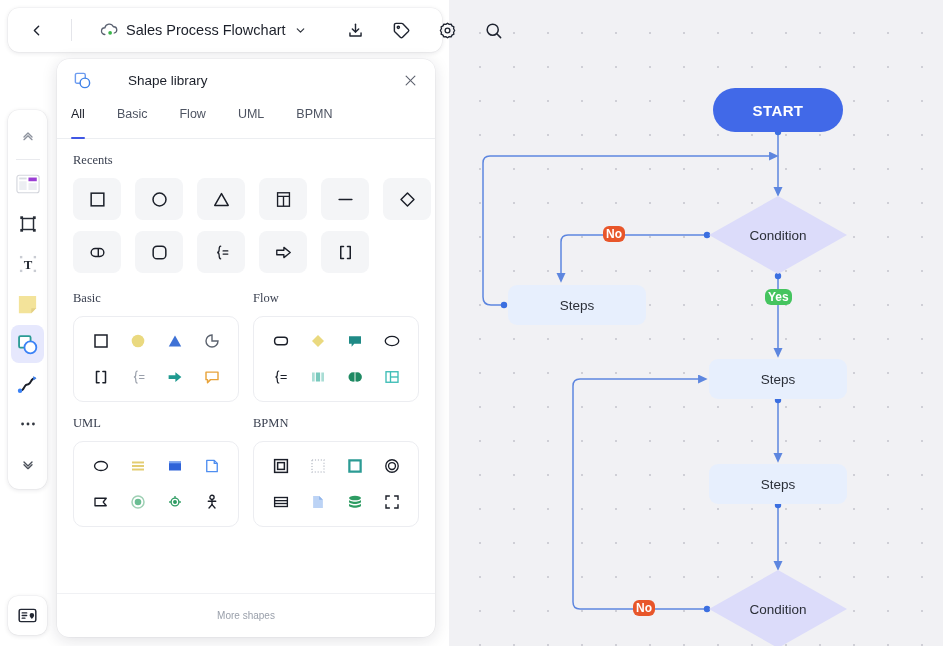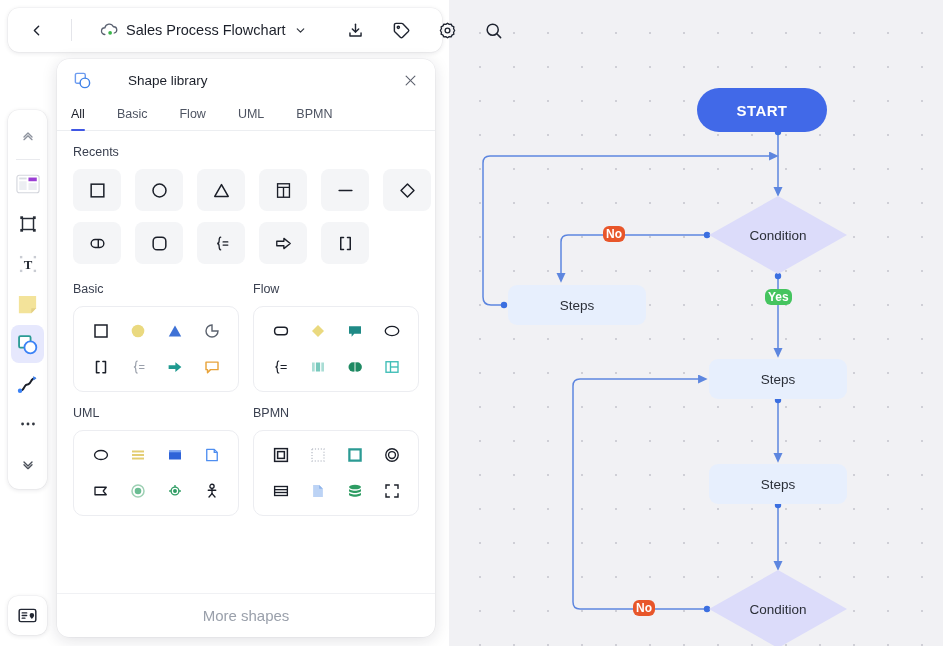--- a/index.html
+++ b/index.html
@@ -92,50 +92,50 @@
     box-shadow: 0 3px 16px rgba(22,25,45,.13), 0 0 0 .5px rgba(22,25,45,.06);
     display: flex; flex-direction: column; overflow: hidden;
   }
   .panel-head { height: 42px; display: flex; align-items: center; padding: 0 14px; gap: 10px; }
   .panel-head-icon { width: 22px; height: 22px; display: flex; align-items: center; justify-content: center; }
   .panel-title { font-size: 13.5px; color: #1b1f29; flex: 1; margin-left: 25px; }
   .panel-close { width: 22px; height: 22px; display: flex; align-items: center; justify-content: center; color: #5d626e; }
 
   .tabs { display: flex; padding: 0 14px; border-bottom: 1px solid #eceef1; gap: 0; }
   .tab {
-    font-size: 12.5px; color: #4e5462; padding: 6px 0 9px; margin-right: 32px;
+    font-size: 12.5px; color: #4e5462; padding: 6px 0 17px; margin-right: 32px;
     position: relative; white-space: nowrap;
   }
   .tab:last-child { margin-right: 0; }
   .tab.active { color: #1b1f29; }
   .tab.active::after {
     content: ""; position: absolute; left: 0; right: 0; bottom: -1px;
     height: 2.5px; background: #4057e4; border-radius: 2px;
   }
 
   .panel-body { flex: 1; overflow: hidden; padding: 14px 16px 0; }
-  .sect-title { font-size: 12.5px; color: #3a4050; margin-bottom: 10px; }
+  .sect-title { font-size: 12.5px; color: #3a4050; margin-bottom: 10px; font-family: Liberation Serif, serif; }
 
   .recents-grid { display: grid; grid-template-columns: repeat(6, 48px); gap: 11px 14px; margin-bottom: 18px; }
   .shape-tile {
     width: 48px; height: 42px; background: #f4f5f7; border-radius: 8px;
     display: flex; align-items: center; justify-content: center;
   }
 
   .cat-row { display: flex; gap: 14px; }
   .cat-col { flex: 1; min-width: 0; }
   .cat-card {
     border: 1px solid #ecedf1; border-radius: 10px; padding: 11px 8px;
     display: grid; grid-template-columns: repeat(4, 1fr); gap: 10px 0; justify-items: center;
   }
   .cat-icon { width: 30px; height: 26px; display: flex; align-items: center; justify-content: center; }
 
   .panel-foot {
     height: 44px; display: flex; align-items: center; justify-content: center;
-    border-top: 1px solid #f0f1f4; font-size: 15px; color: #9aa0ab;
+    border-top: 1px solid #f0f1f4; font-size: 10px; color: #9aa0ab;
   }
 </style>
 </head>
 <body>
 
 <div id="app">
 
   <div class="canvas">
     <div class="canvas-inner">
 
@@ -165,21 +165,21 @@
           <circle cx="329" cy="132" r="3.2"></circle>
           <circle cx="258" cy="235" r="3.2"></circle>
           <circle cx="329" cy="276" r="3.2"></circle>
           <circle cx="55" cy="305" r="3.2"></circle>
           <circle cx="329" cy="400" r="3.2"></circle>
           <circle cx="329" cy="505" r="3.2"></circle>
           <circle cx="258" cy="609" r="3.2"></circle>
         </g>
       </svg>
 
-      <div class="node node-start" style="left:248px; top:88px; width:130px; height:44px;">
+      <div class="node node-start" style="left:264px; top:88px; width:130px; height:44px;">
         <span>START</span>
       </div>
 
       <div class="node-cond-wrap" style="left:260px; top:196px; width:138px; height:78px;">
         <div class="node-cond-shape"></div>
         <div class="node-cond-label">Condition</div>
       </div>
 
       <div class="node node-step" style="left:59px; top:285px; width:138px; height:40px;">
         <span>Steps</span>

